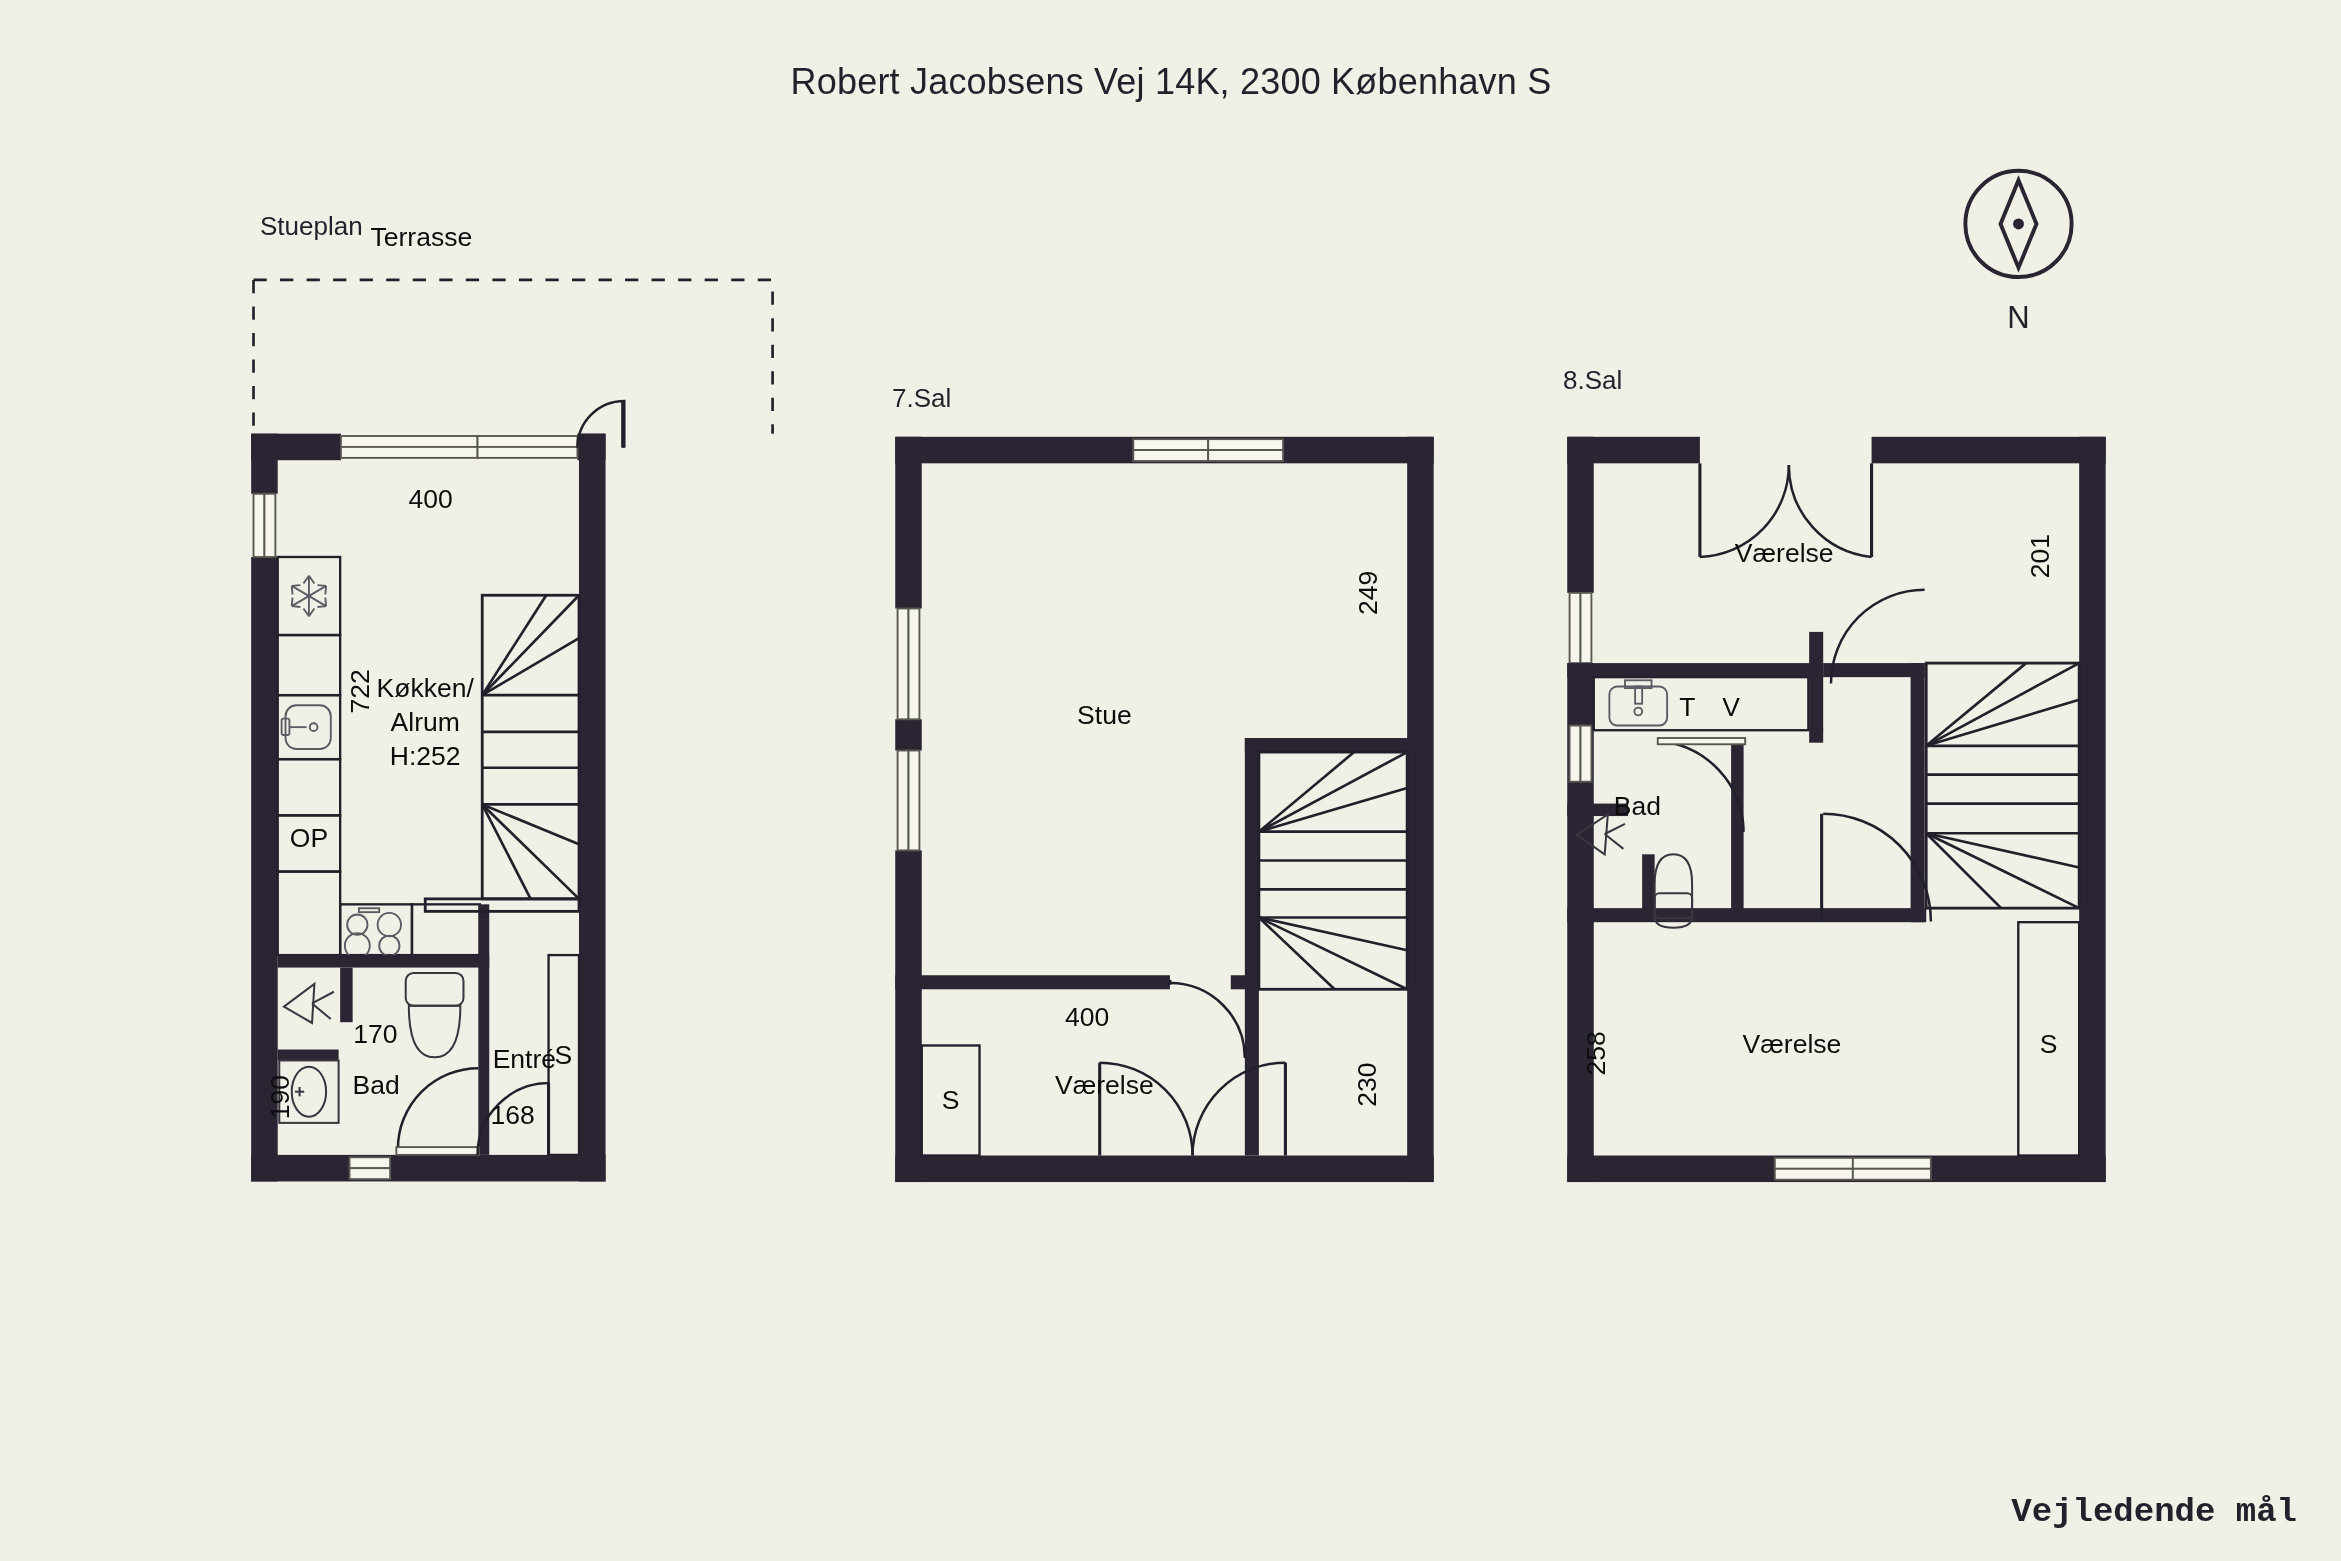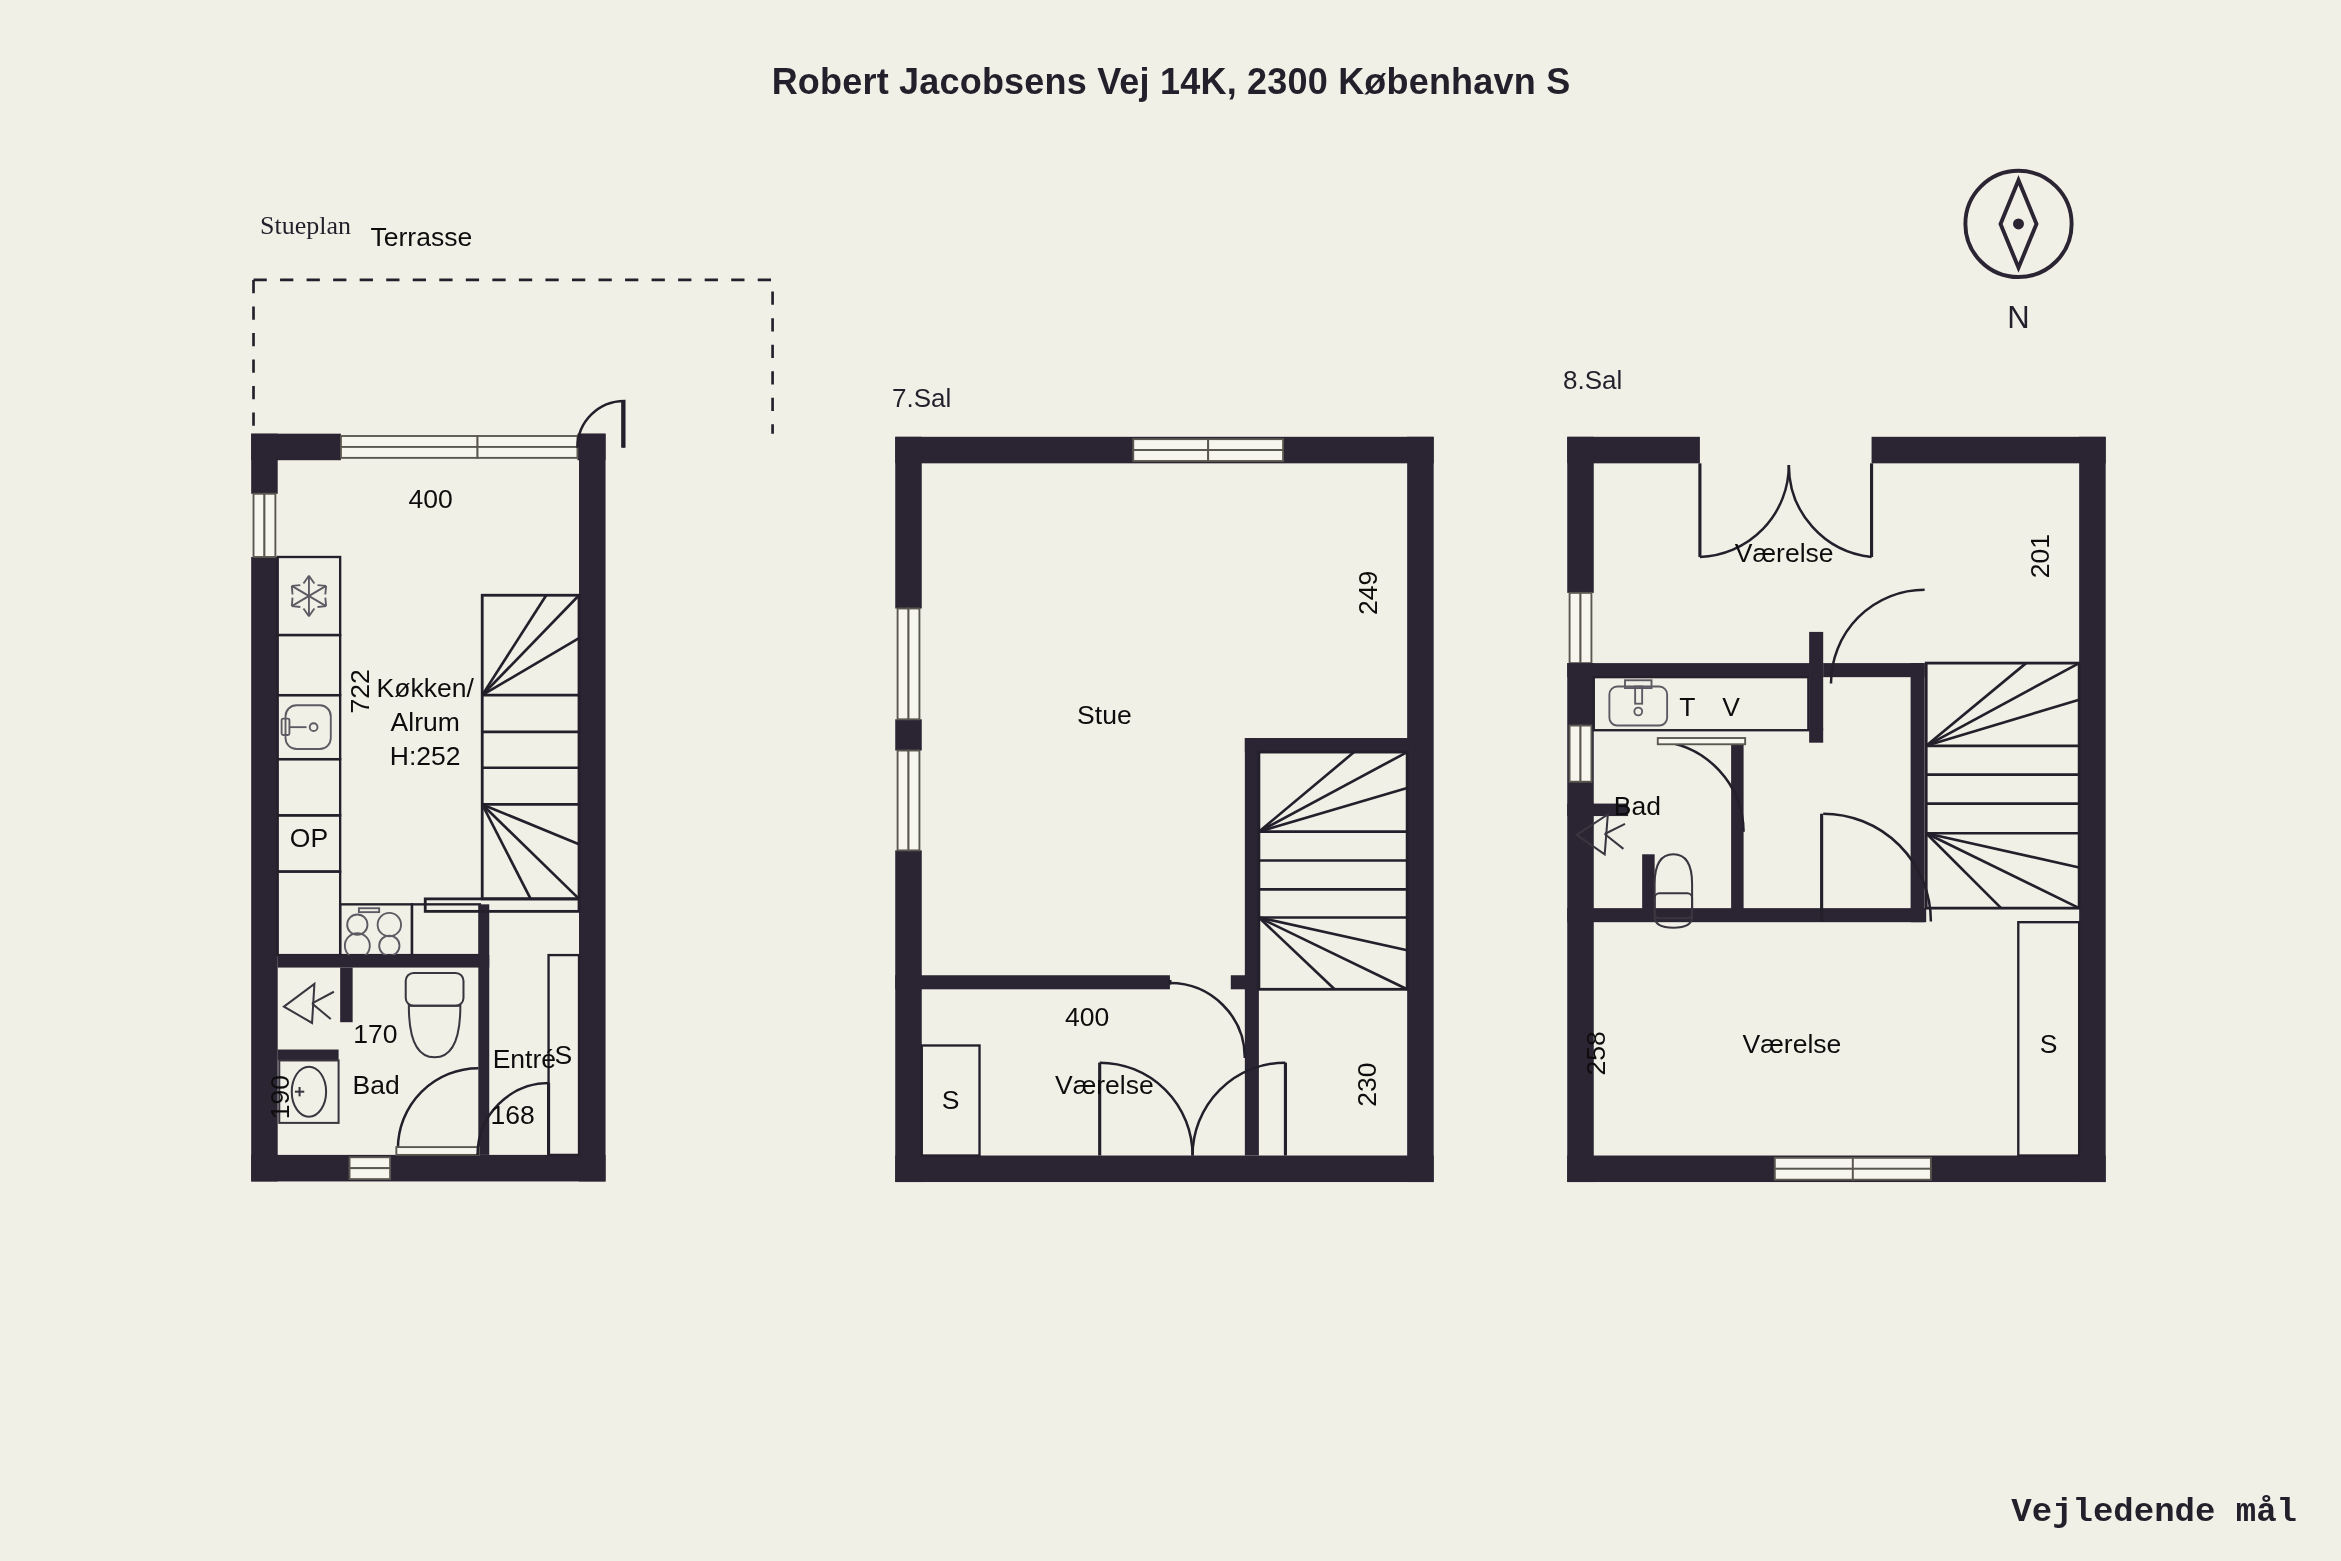--- a/index.html
+++ b/index.html
@@ -6,21 +6,21 @@
   body{
     width:2342px;height:1561px;
     background:#F1F0E7;
     font-family:"Liberation Sans", sans-serif;
     color:#231F2B;
     overflow:hidden;
     position:relative;
   }
   #title{
     position:absolute;left:0;top:61px;width:2342px;
-    text-align:center;font-size:36px;font-weight:700;letter-spacing:0.2px;
+    text-align:center;font-size:36px;font-weight:400;letter-spacing:0.2px;
   }
   #footer{
     position:absolute;right:45px;bottom:30px;
     font-size:34px;font-weight:700;font-family:Liberation Mono, monospace;
   }
   .plan-label{
     position:absolute;font-size:26px;font-weight:400;color:#231F2B;
   }
   #compass{position:absolute;left:1956px;top:155px;width:125px;height:199px;}
   #compass .n{
@@ -49,21 +49,21 @@
 
 <div id="compass">
   <svg width="125" height="141" viewBox="0 0 160 180">
     <circle cx="80" cy="88" r="68" fill="none" stroke="#2B2533" stroke-width="5"></circle>
     <path d="M80 32 L103 88 L80 144 L57 88 Z" fill="none" stroke="#2B2533" stroke-width="5"></path>
     <circle cx="80" cy="88" r="7" fill="#2B2533"></circle>
   </svg>
   <div class="n">N</div>
 </div>
 
-<div class="plan-label" style="left:260px;top:211px;font-family:Liberation Serif, serif;">Stueplan</div>
+<div class="plan-label" style="left:260px;top:211px;">Stueplan</div>
 
 <svg class="plan" id="plan-stue" style="left:234px;top:258px;" width="562" height="1007" viewBox="0 0 720 1290">
 
   <path class="dash" d="M25 28 L690 28 L690 225"></path>
   <path class="dash" d="M25 28 L25 225"></path>
 
   <rect class="wall" x="22" y="225" width="115" height="34"></rect>
 
   <rect class="wall" x="440" y="225" width="36" height="34"></rect>
 

